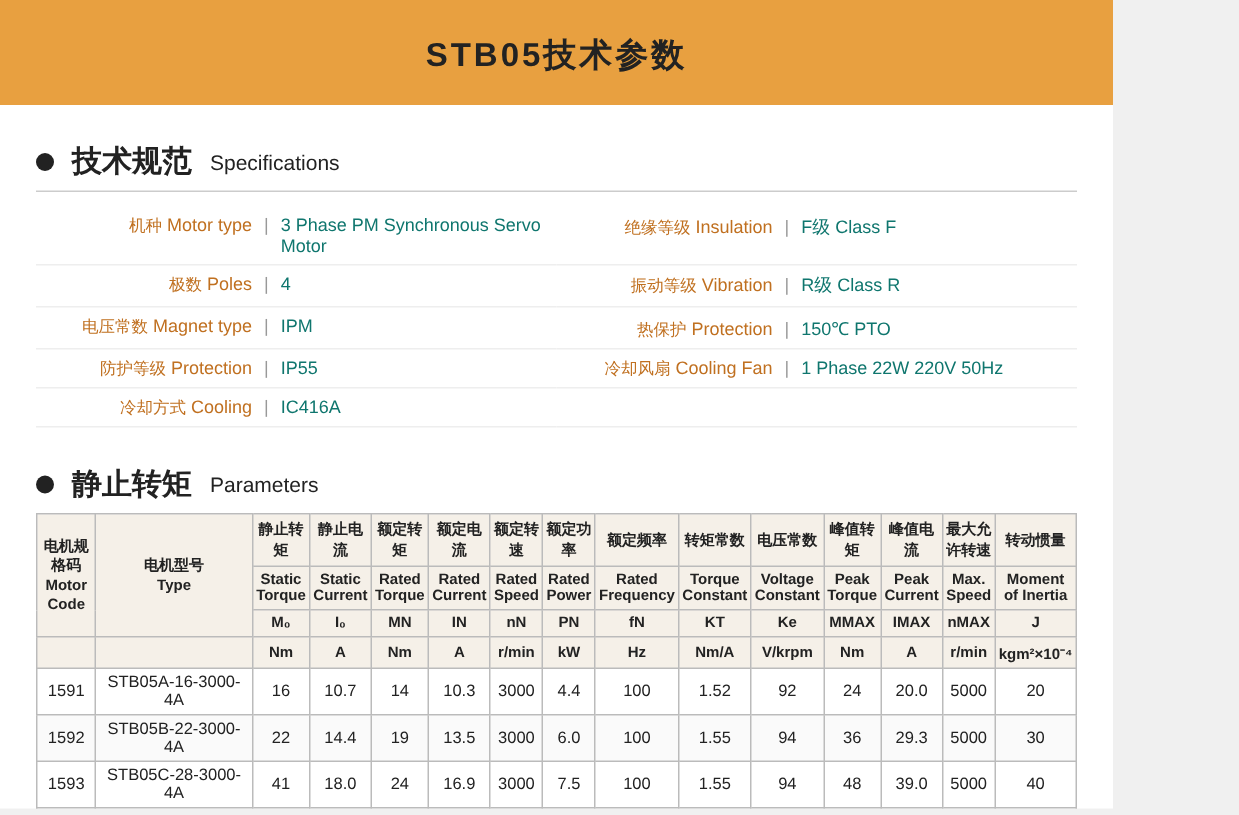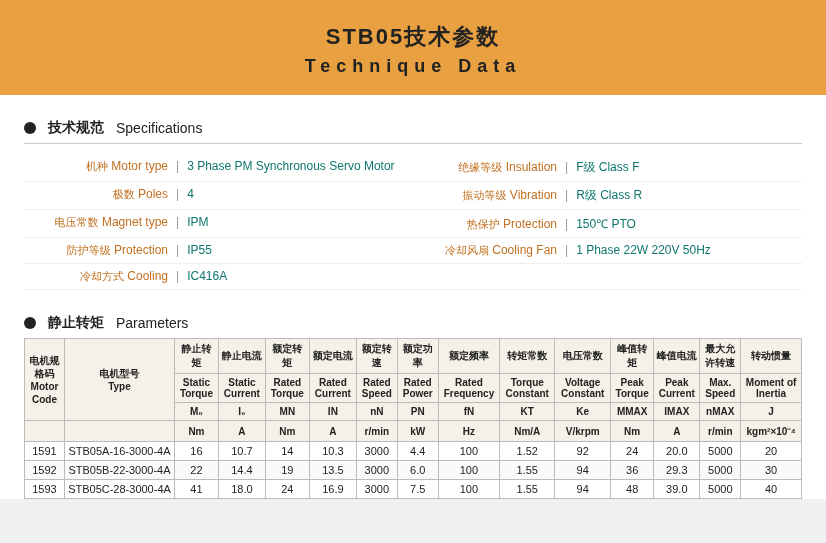--- a/index.html
+++ b/index.html
@@ -5,21 +5,21 @@
     * { box-sizing: border-box; margin: 0; padding: 0; }
     body {
       font-family: Arial, sans-serif;
       background: #f0f0f0;
       width: 826px;
       min-height: 543px;
       font-size: 12px;
       color: #222;
     }
     .page {
-      width: 826px;
+      width: 742px;
       background: #fff;
       padding: 0 0 0 0;
     }
     
     .header {
       background: #e8a040;
       text-align: center;
       padding: 22px 10px 18px 10px;
       margin-bottom: 16px;
     }
@@ -44,21 +44,21 @@
       gap: 12px;
     }
     .section-bullet {
       width: 12px;
       height: 12px;
       background: #222;
       border-radius: 50%;
       flex-shrink: 0;
     }
     .section-title-cn {
-      font-size: 14px;
+      font-size: 20px;
       font-weight: bold;
       color: #222;
     }
     .section-title-en {
       font-size: 14px;
       color: #222;
     }
     
     .specs-area {
       margin: 0 24px 16px 24px;
@@ -128,21 +128,20 @@
     .en-text { font-size: 10px; }
     .two-line { line-height: 1.3; }
   </style>
 </head>
 <body>
 
 <div class="page">
 
   <div class="header">
     <div class="header-title-cn">STB05技术参数</div>
-    <div class="header-title-en">Technique  Data</div>
   </div>
 
   <div class="section-header">
     <div class="section-bullet"></div>
     <span class="section-title-cn">技术规范</span>
     <span class="section-title-en">Specifications</span>
   </div>
 
   <div class="specs-area">
     <div class="specs-grid" id="specs-grid">

